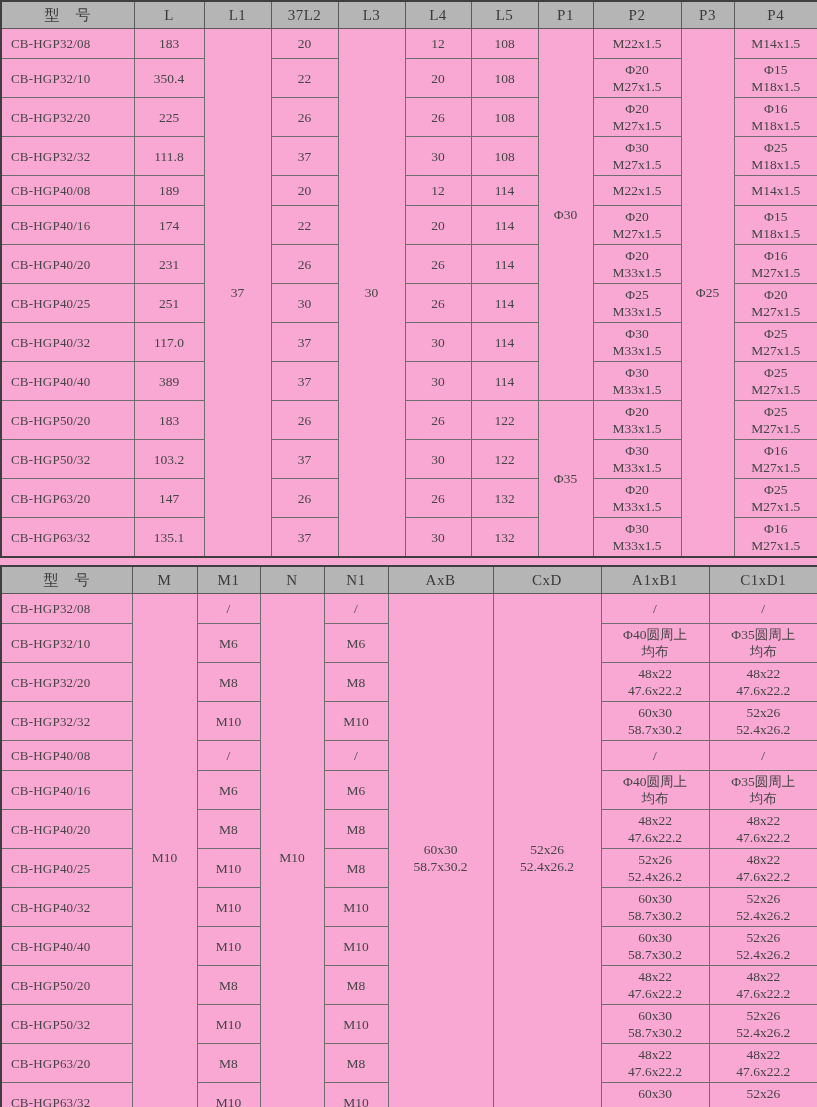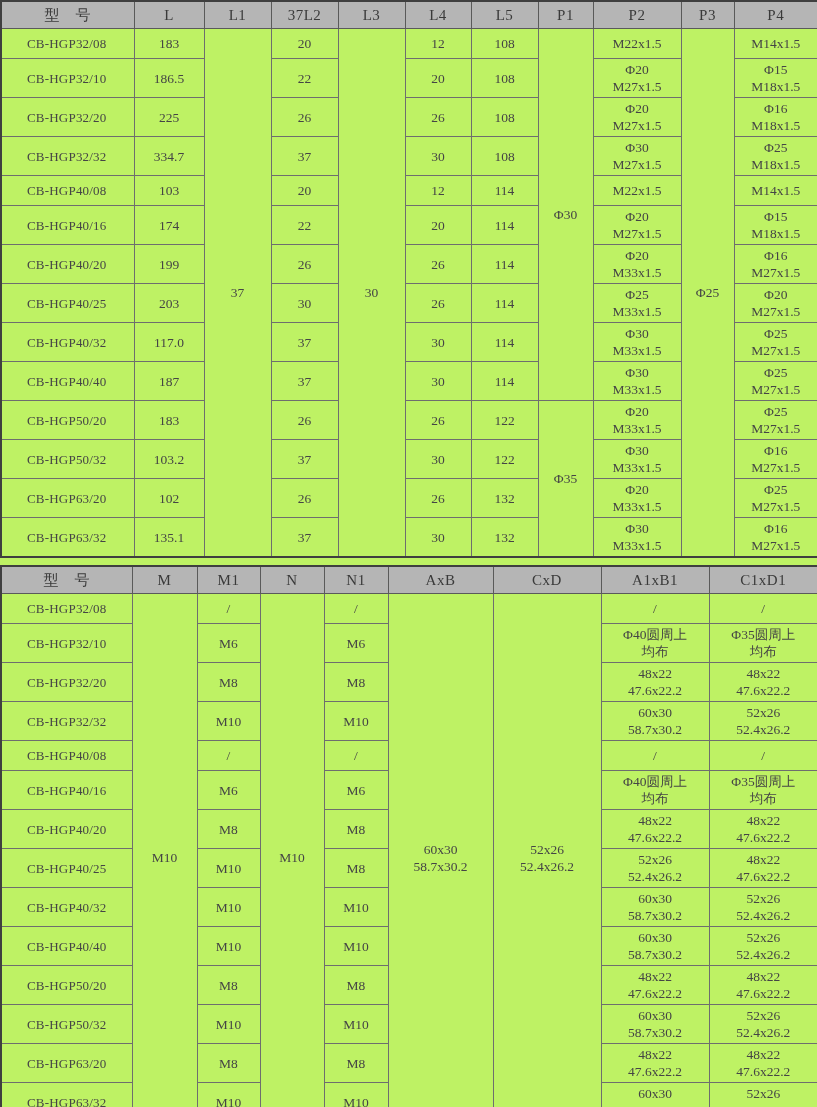--- a/index.html
+++ b/index.html
@@ -3,21 +3,21 @@
 <meta charset="utf-8">
 <style>
   html, body {
     margin: 0; padding: 0;
     background: #ffffff;
     width: 817px;
   }
   .page {
     width: 817px;
     height: 1107px;
-    background: #bef264;
+    background: #f9a8d4;
     font-family: "Liberation Serif", "DejaVu Serif", serif;
     color: #414141;
   }
   table.spec-table {
     border-collapse: collapse;
     table-layout: fixed;
     width: 817px;
     border: 2px solid #3f3f3f;
   }
   .table-gap { height: 7px; }
@@ -40,21 +40,21 @@
     text-align: center;
     vertical-align: middle;
     padding: 2px 3px;
     height: 25px;
     line-height: 17px;
     white-space: pre-line;
     overflow: hidden;
   }
   table.spec-table td:first-child {
     text-align: left;
-    padding-left: 25px;
+    padding-left: 9px;
     font-size: 13px;
     letter-spacing: 0.2px;
   }
   td.spread { line-height: 38px; }
   
   #t1 col:nth-child(1){width:133px}
   #t1 col:nth-child(2){width:70px}
   #t1 col:nth-child(3){width:67px}
   #t1 col:nth-child(4){width:67px}
   #t1 col:nth-child(5){width:67px}
@@ -117,21 +117,21 @@
           <td rowspan="14">30</td>
           <td>12</td>
           <td>108</td>
           <td rowspan="10">Φ30</td>
           <td>M22x1.5</td>
           <td rowspan="14">Φ25</td>
           <td>M14x1.5</td>
         </tr>
         <tr>
           <td>CB-HGP32/10</td>
-          <td>186.5</td>
+          <td>350.4</td>
           <td>22</td>
           <td>20</td>
           <td>108</td>
           <td>Φ20
 M27x1.5</td>
           <td>Φ15
 M18x1.5</td>
         </tr>
         <tr>
           <td>CB-HGP32/20</td>
@@ -139,63 +139,63 @@
           <td>26</td>
           <td>26</td>
           <td>108</td>
           <td>Φ20
 M27x1.5</td>
           <td>Φ16
 M18x1.5</td>
         </tr>
         <tr>
           <td>CB-HGP32/32</td>
-          <td>334.7</td>
+          <td>111.8</td>
           <td>37</td>
           <td>30</td>
           <td>108</td>
           <td>Φ30
 M27x1.5</td>
           <td>Φ25
 M18x1.5</td>
         </tr>
         <tr>
           <td>CB-HGP40/08</td>
-          <td>103</td>
+          <td>189</td>
           <td>20</td>
           <td>12</td>
           <td>114</td>
           <td>M22x1.5</td>
           <td>M14x1.5</td>
         </tr>
         <tr>
           <td>CB-HGP40/16</td>
           <td>174</td>
           <td>22</td>
           <td>20</td>
           <td>114</td>
           <td>Φ20
 M27x1.5</td>
           <td>Φ15
 M18x1.5</td>
         </tr>
         <tr>
           <td>CB-HGP40/20</td>
-          <td>199</td>
+          <td>231</td>
           <td>26</td>
           <td>26</td>
           <td>114</td>
           <td>Φ20
 M33x1.5</td>
           <td>Φ16
 M27x1.5</td>
         </tr>
         <tr>
           <td>CB-HGP40/25</td>
-          <td>203</td>
+          <td>251</td>
           <td>30</td>
           <td>26</td>
           <td>114</td>
           <td>Φ25
 M33x1.5</td>
           <td>Φ20
 M27x1.5</td>
         </tr>
         <tr>
           <td>CB-HGP40/32</td>
@@ -203,21 +203,21 @@
           <td>37</td>
           <td>30</td>
           <td>114</td>
           <td>Φ30
 M33x1.5</td>
           <td>Φ25
 M27x1.5</td>
         </tr>
         <tr>
           <td>CB-HGP40/40</td>
-          <td>187</td>
+          <td>389</td>
           <td>37</td>
           <td>30</td>
           <td>114</td>
           <td>Φ30
 M33x1.5</td>
           <td>Φ25
 M27x1.5</td>
         </tr>
         <tr>
           <td>CB-HGP50/20</td>
@@ -237,21 +237,21 @@
           <td>37</td>
           <td>30</td>
           <td>122</td>
           <td>Φ30
 M33x1.5</td>
           <td>Φ16
 M27x1.5</td>
         </tr>
         <tr>
           <td>CB-HGP63/20</td>
-          <td>102</td>
+          <td>147</td>
           <td>26</td>
           <td>26</td>
           <td>132</td>
           <td>Φ20
 M33x1.5</td>
           <td>Φ25
 M27x1.5</td>
         </tr>
         <tr>
           <td>CB-HGP63/32</td>

